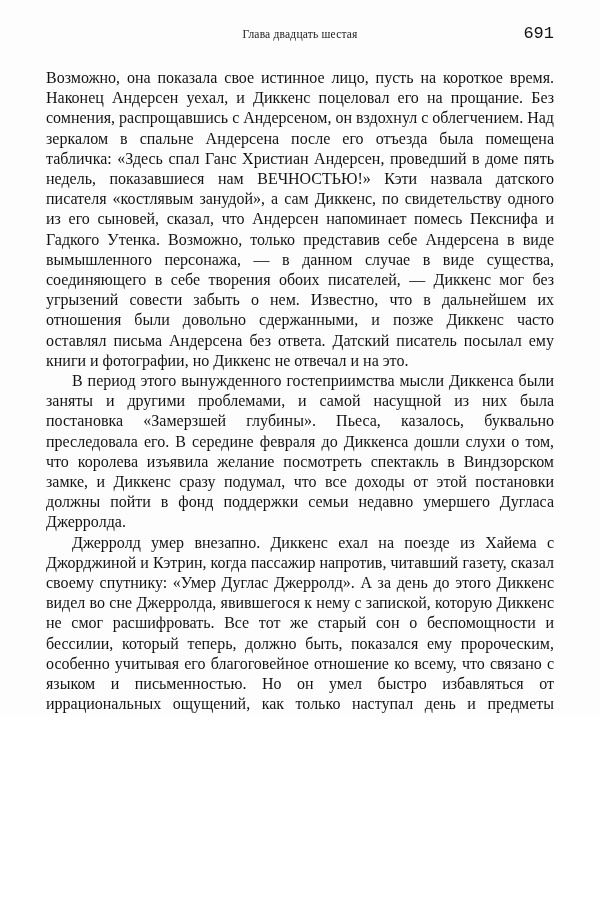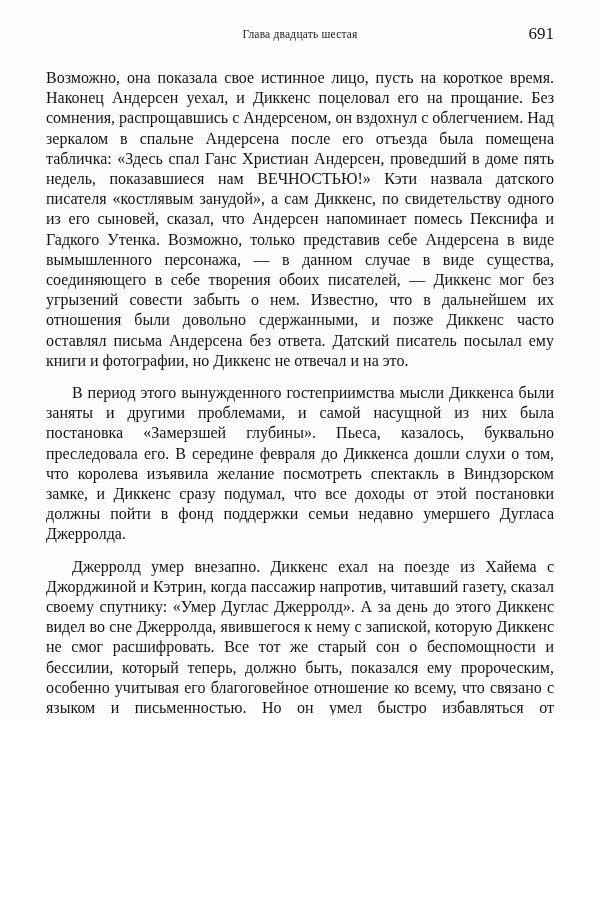--- a/index.html
+++ b/index.html
@@ -31,38 +31,39 @@
     font-size: 11.5px;
     letter-spacing: 0.2px;
     color: #1a1a1a;
   }
   .folio {
     position: absolute;
     right: 0;
     top: -4px;
     font-size: 17px;
     color: #111111;
+    font-family: Liberation Mono, monospace;
   }
   .body-col {
     position: absolute;
     top: 68px;
     left: 46px;
     width: 508px;
   }
   p.para {
     margin: 0;
     text-align: justify;
     text-justify: inter-word;
     font-size: 16px;
     line-height: 20.2px;
     color: #131313;
     hyphens: manual;
   }
   p.para + p.para {
-    margin-top: 12px;
+    margin-top: 0px;
   }
   p.indent {
     text-indent: 26px;
   }
 </style>
 </head>
 <body>
 
 <div class="page">
 

